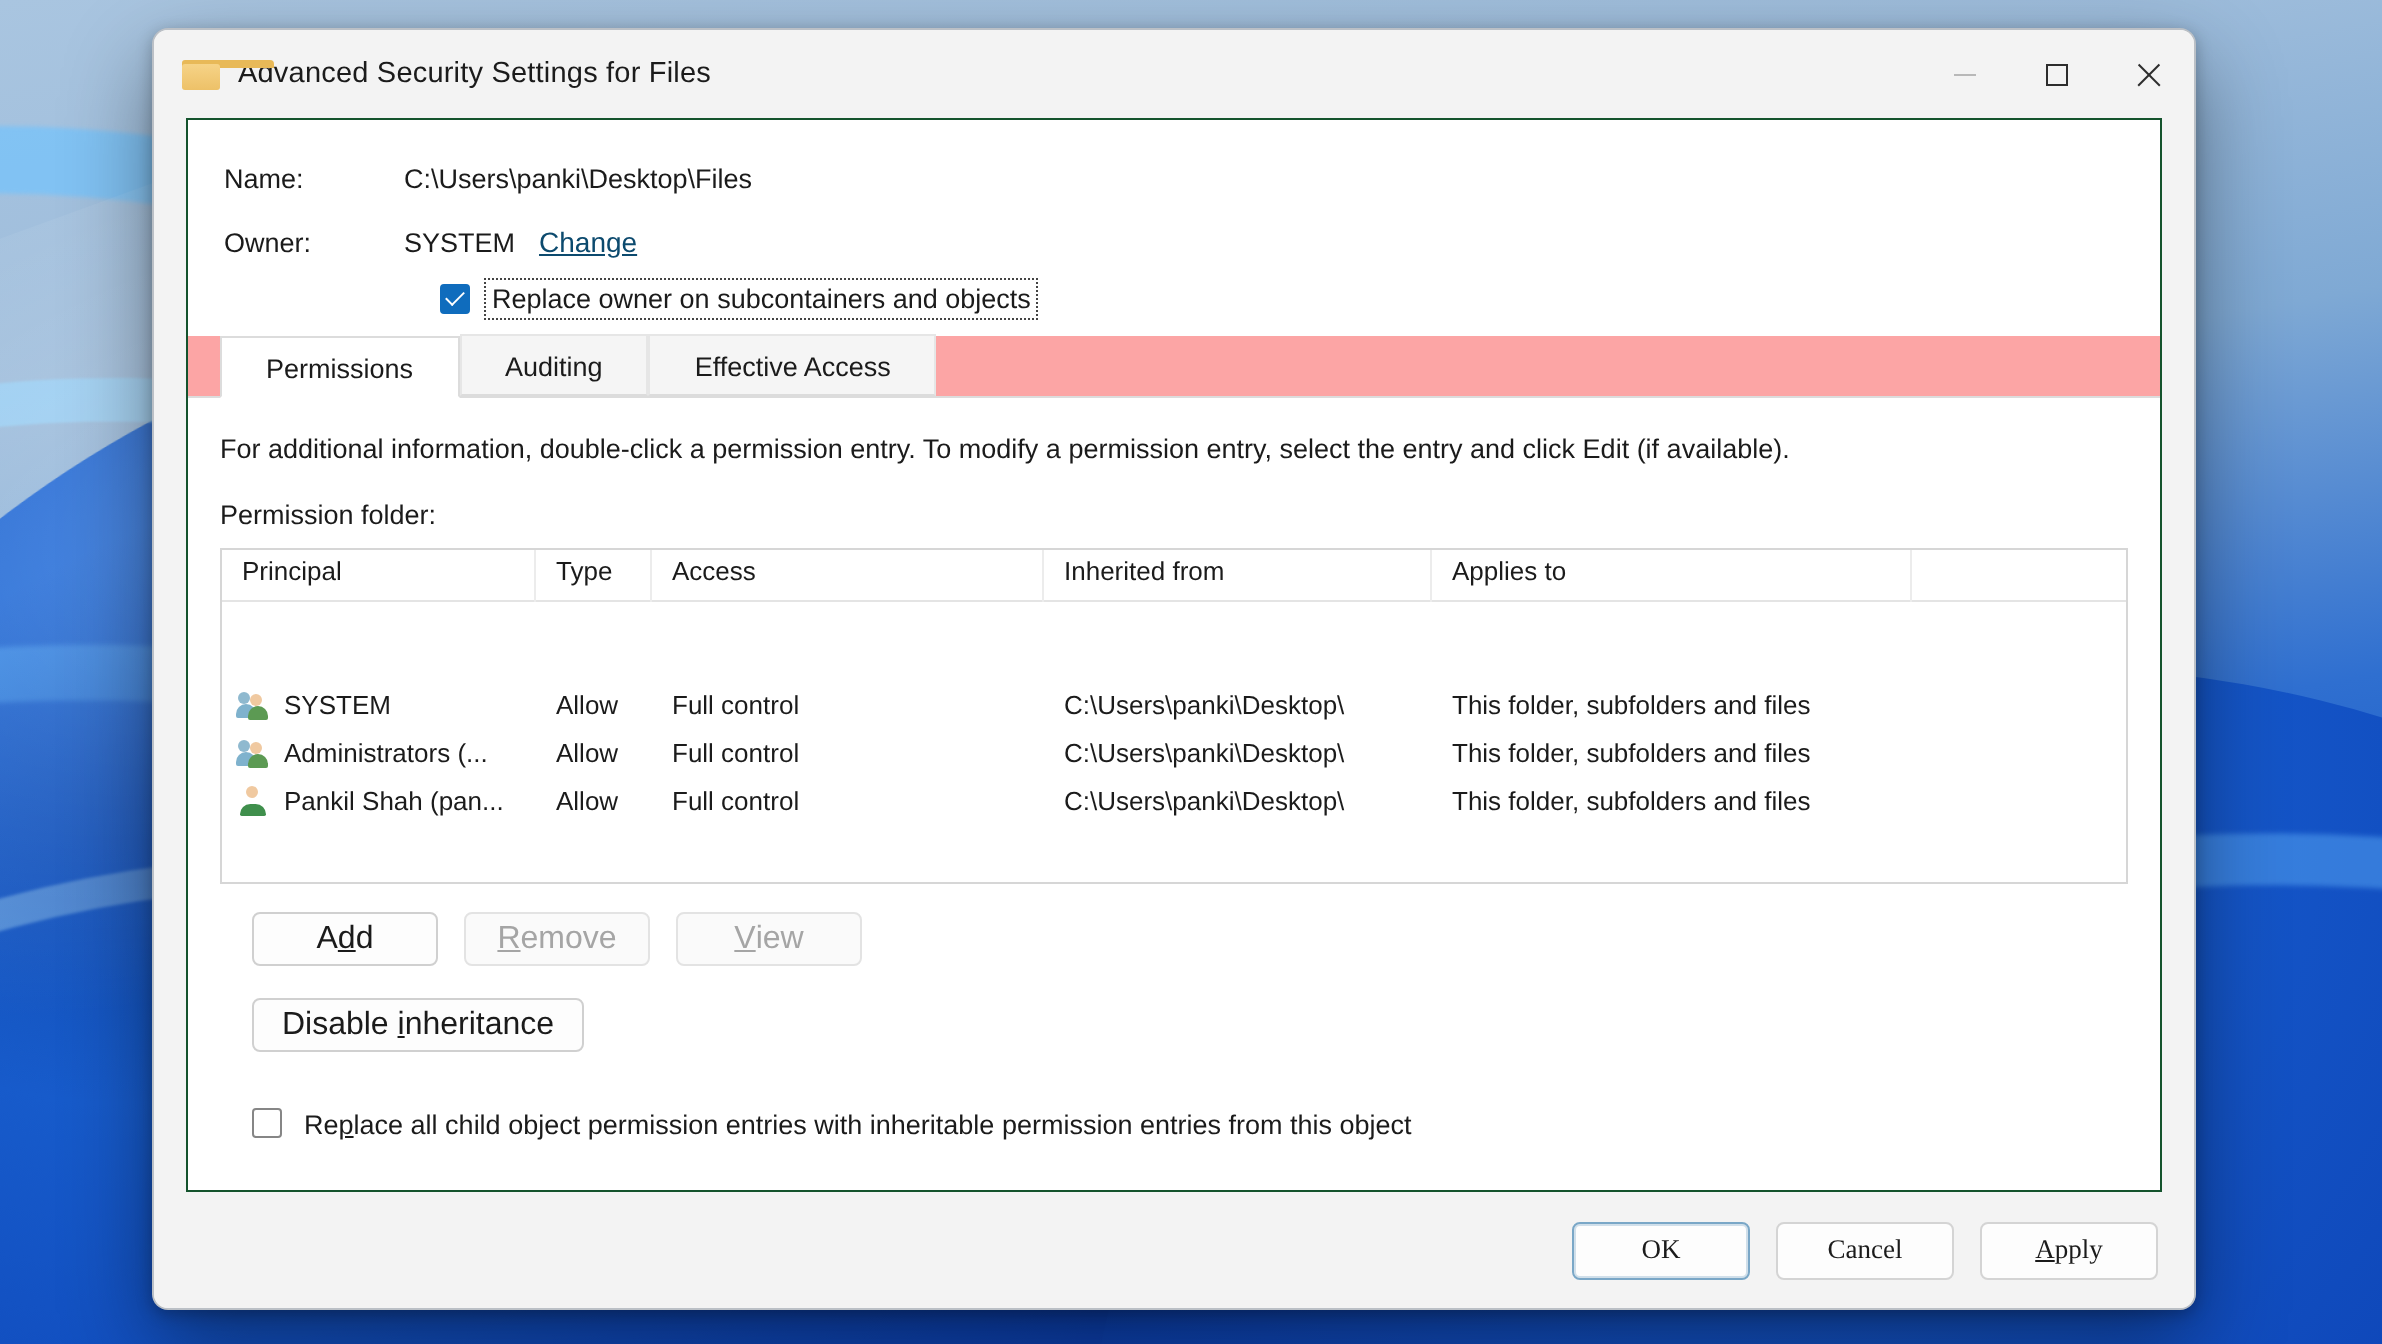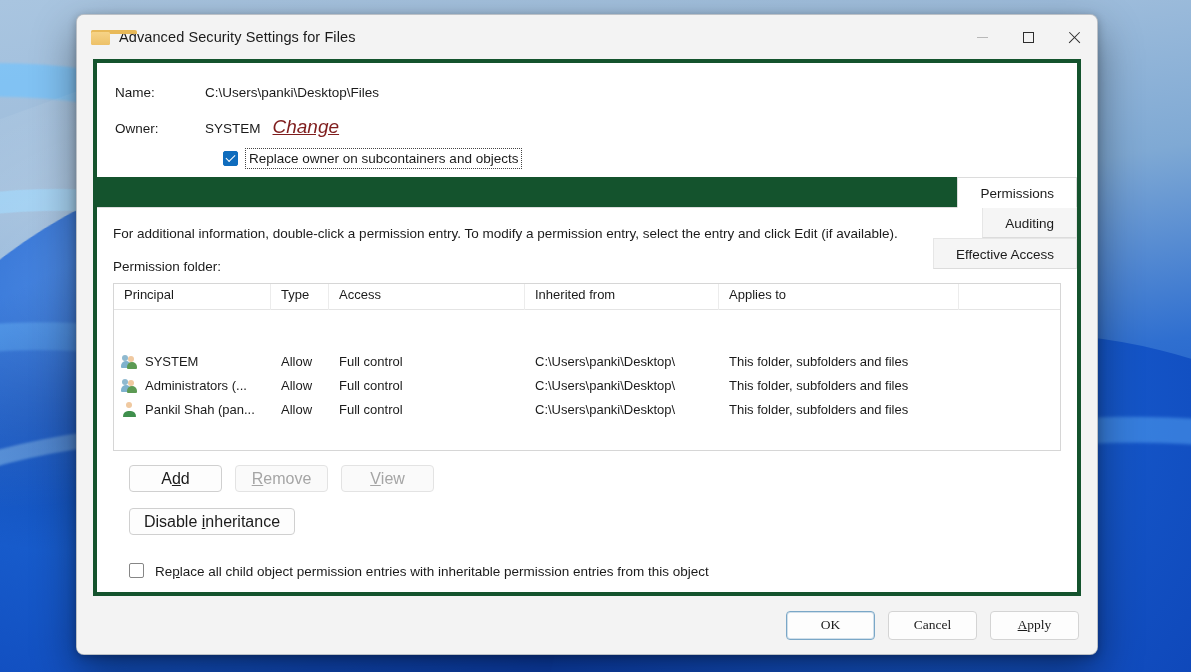--- a/index.html
+++ b/index.html
@@ -144,39 +144,39 @@
 
   
   #win-body {
     flex: 1 1 auto;
     padding: 0 16px;
     display: flex; flex-direction: column;
     background: #f3f3f3;
   }
   #content-card {
     background: #ffffff;
-    border: 4px solid #14532d;
+    border: 1px solid #14532d;
     flex: 1 1 auto;
     display: flex; flex-direction: column;
     overflow: hidden;
   }
 
   
   #info {
     padding: 22px 0 10px 0;
   }
   .info-row { display: flex; align-items: baseline; margin-bottom: 16px; }
   .info-label {
     width: 108px; padding-left: 18px;
     font-size: 13.5px; color: #1b1b1b;
   }
   .info-value { font-size: 13.5px; color: #1b1b1b; }
   .owner-line { display: flex; align-items: baseline; gap: 12px; }
   .link {
-    font-size: 19px; color: #7f1d1d; cursor: pointer; font-style: italic;
+    font-size: 14px; color: #0c4a6e; cursor: pointer;
   }
   .link-underline { text-decoration: underline; }
 
   .cb-row {
     display: flex; align-items: center; gap: 0;
     padding-left: 126px; margin-top: -4px;
   }
   .cb-box {
     width: 15px; height: 15px; border-radius: 2px;
     display: inline-flex; align-items:center; justify-content:center;
@@ -194,22 +194,21 @@
     padding: 1px 2px;
   }
   .focus-dotted { outline: 1px dotted #444; outline-offset: 1px; }
 
   
   #tabs {
     display: flex; align-items: flex-end;
     border-bottom: 1px solid #dcdcdc;
     padding-left: 16px;
     height: 31px;
-    background: #14532d;
-    flex-direction: column;
+    background: #fca5a5;
   }
   .tab {
     font-size: 13.5px; color: #1b1b1b;
     padding: 0 22px;
     height: 31px; line-height: 31px;
     border: 1px solid transparent;
     position: relative;
   }
   .tab.active {
     background: #ffffff;

